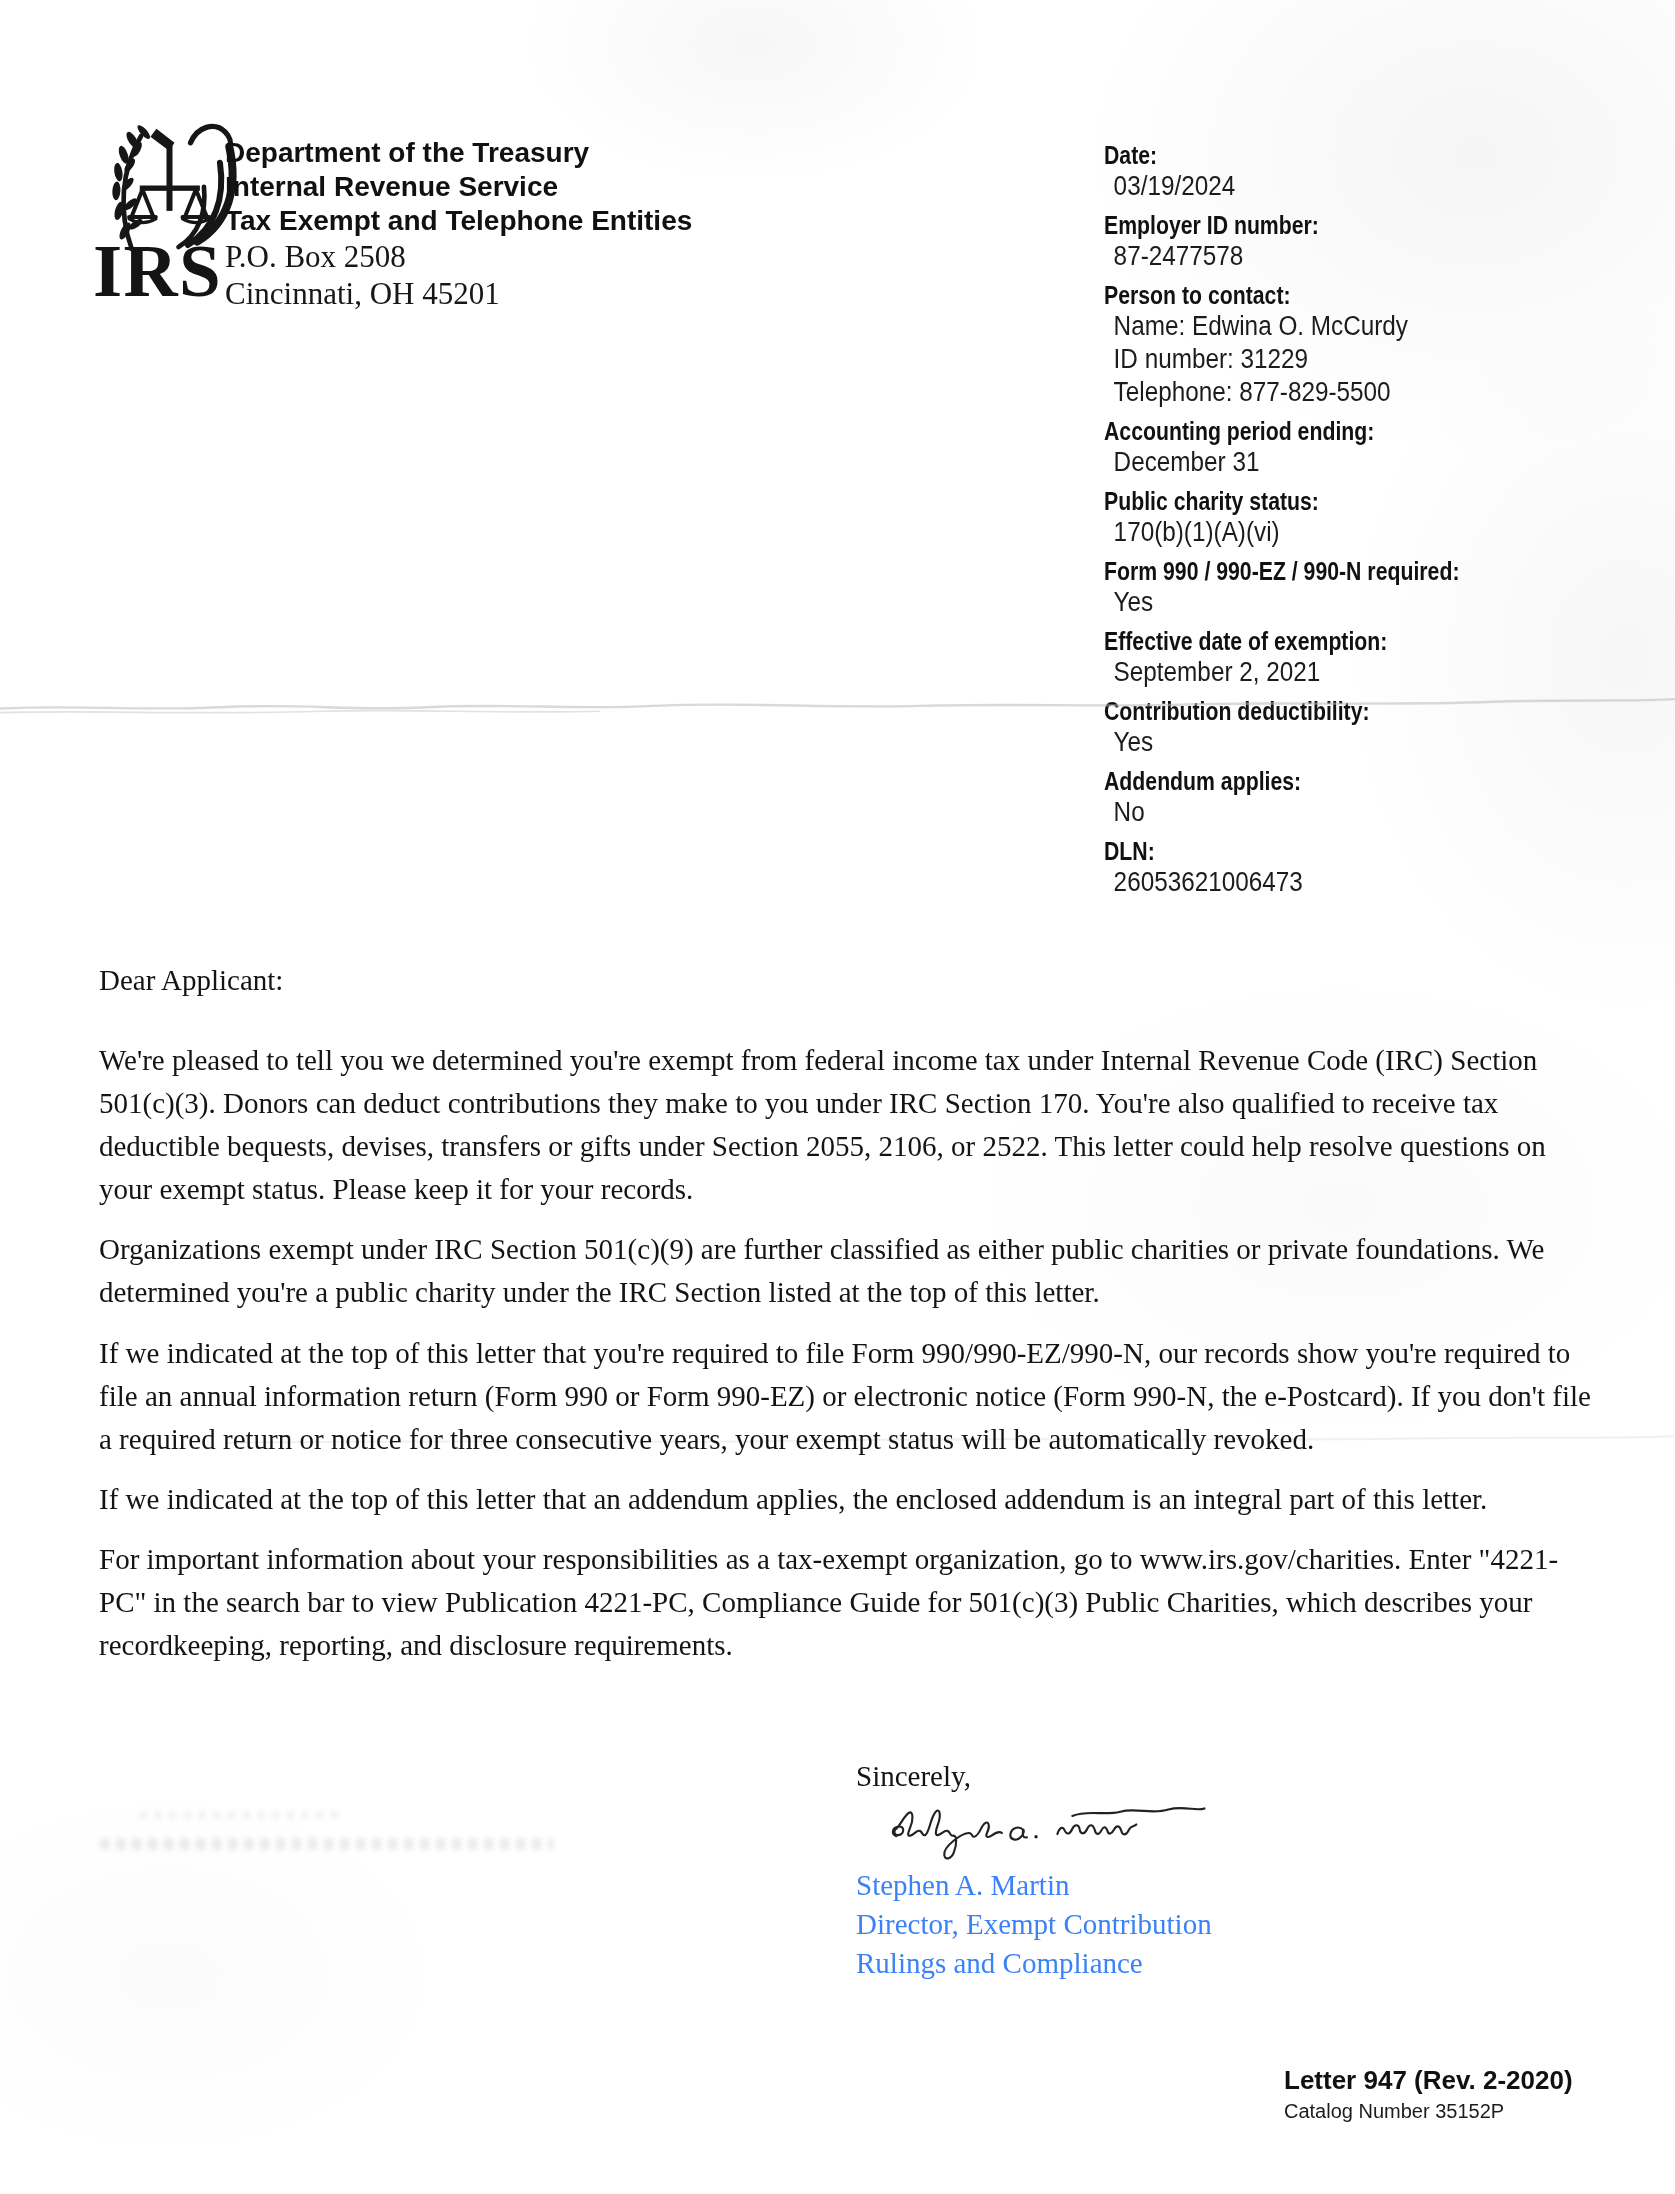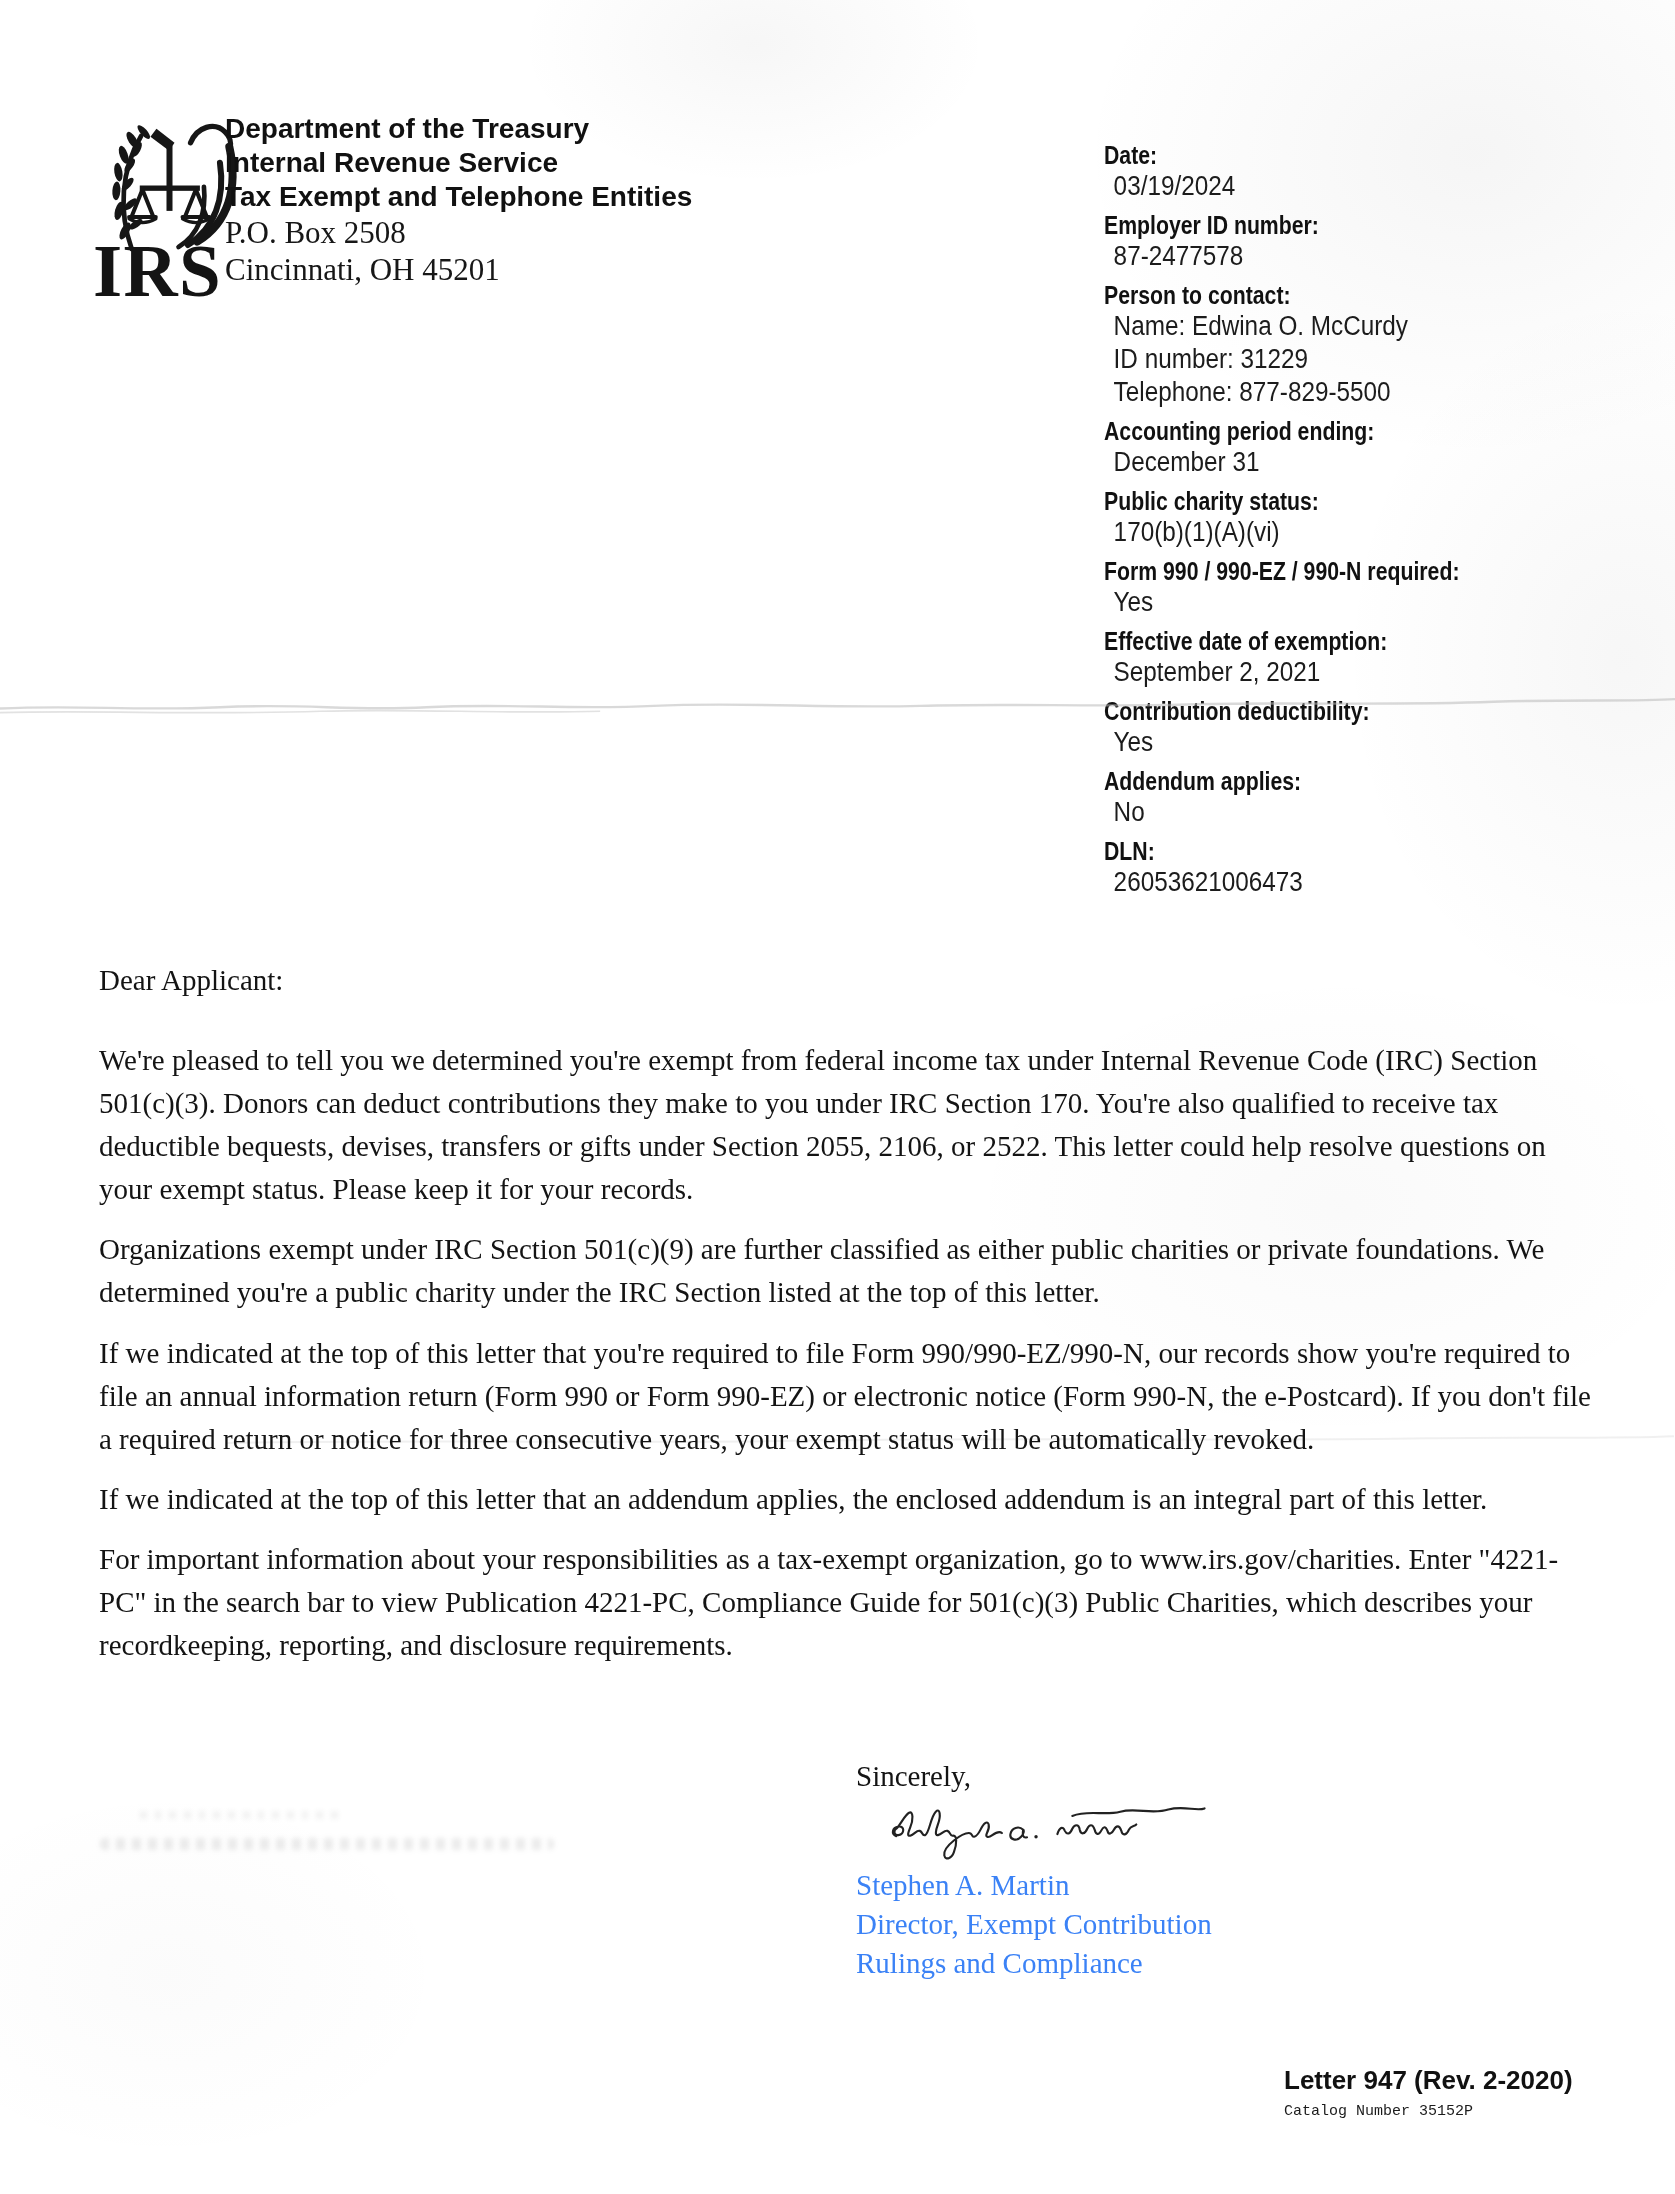--- a/index.html
+++ b/index.html
@@ -23,21 +23,21 @@
   }
 
   
   .logo{position:absolute;left:93px;top:112px;width:155px;height:195px;}
   .logo svg{position:absolute;left:4px;top:0;}
   .logo .irs-word{
     position:absolute;left:0;top:121px;
     font-family:"Liberation Serif", serif;font-weight:bold;
     font-size:75px;line-height:1;letter-spacing:1.3px;color:#141414;
   }
-  .hdr{position:absolute;left:225px;top:112px;}
+  .hdr{position:absolute;left:225px;top:136px;}
   .hdr .b{
     font-family:"Liberation Sans", sans-serif;font-weight:bold;
     font-size:28px;line-height:34px;color:#111;
   }
   .hdr .s{
     font-family:"Liberation Serif", serif;
     font-size:31px;line-height:37px;color:#171717;
   }
 
   
@@ -72,22 +72,22 @@
   .signature{position:absolute;left:846px;top:1785px;}
   .sig-block{position:absolute;left:856px;top:1866px;font-size:29px;line-height:39px;color:#3b82f6;}
 
   
   .footer{position:absolute;left:1284px;top:2064px;}
   .footer .l1{
     font-family:"Liberation Sans", sans-serif;font-weight:bold;
     font-size:26px;line-height:33px;color:#111;
   }
   .footer .l2{
-    font-family:Liberation Mono, monospace;
-    font-size:15px;line-height:29px;color:#1c1c1c;
+    font-family:Liberation Sans, sans-serif;
+    font-size:20px;line-height:29px;color:#1c1c1c;
   }
 
   
   .crease1{position:absolute;left:0;top:691px;width:1675px;height:27px;pointer-events:none;}
   .crease2{position:absolute;left:227px;top:1431px;width:1447px;height:20px;pointer-events:none;opacity:.5;}
   .ghost{
     position:absolute;left:100px;top:1838px;width:454px;height:12px;
     background:repeating-linear-gradient(90deg, rgba(110,110,110,0.28) 0 8.7px, transparent 8.7px 16px);
     filter:blur(2.7px);opacity:.5;border-radius:5.3px;pointer-events:none;
   }

